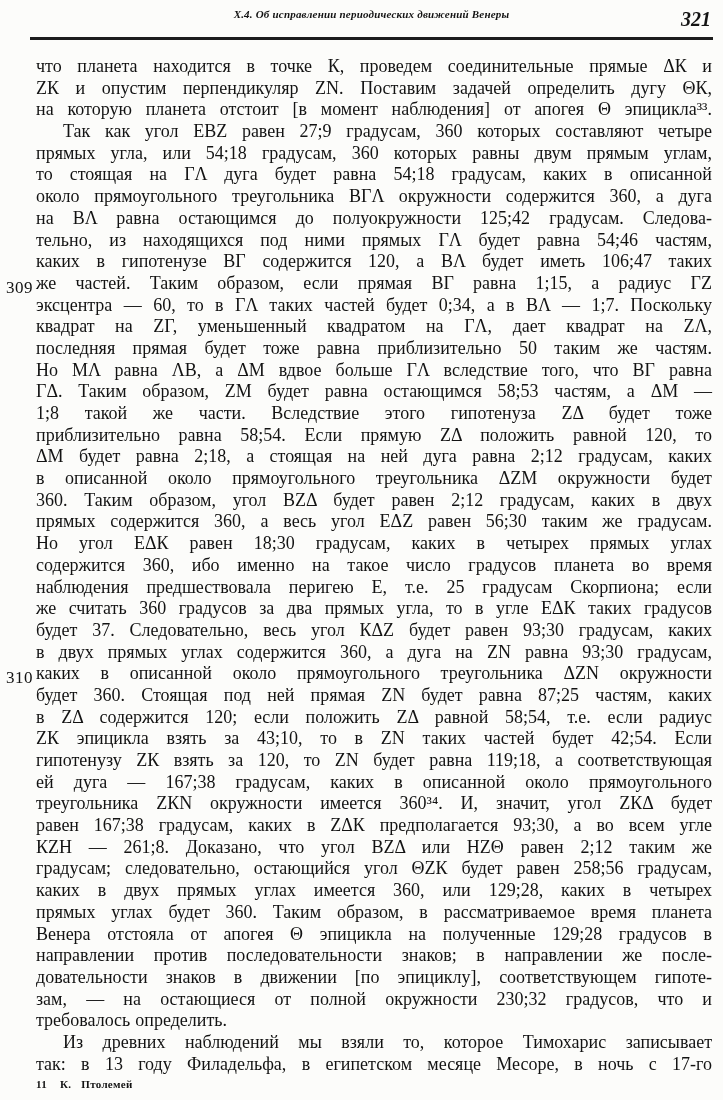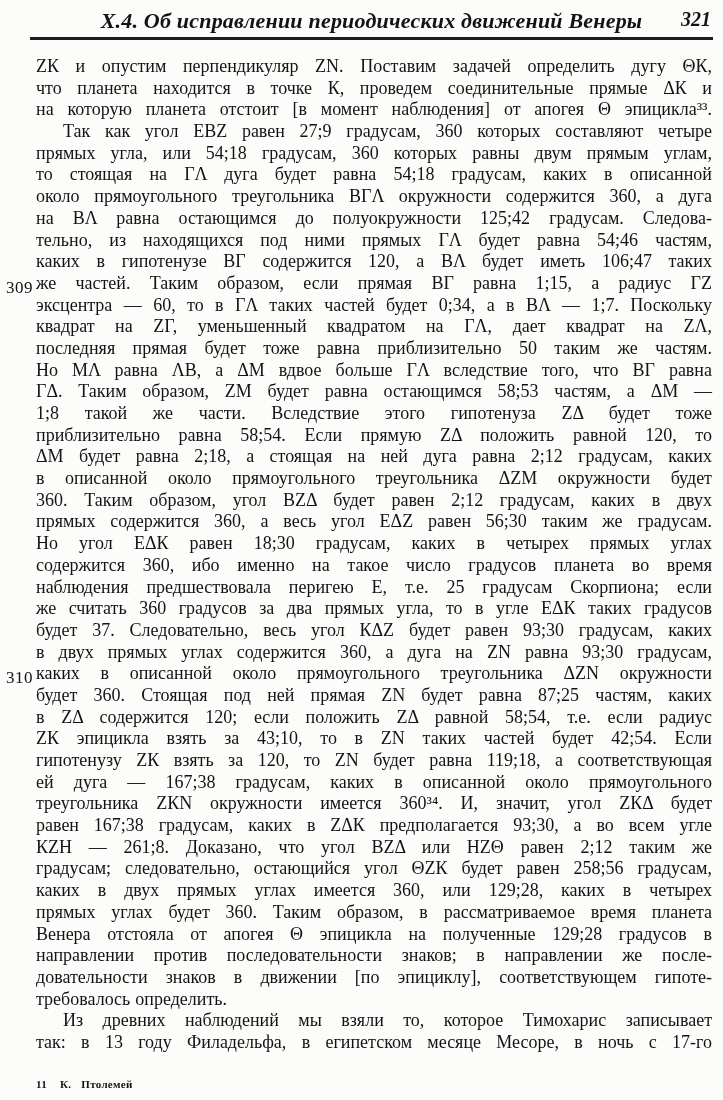--- a/index.html
+++ b/index.html
@@ -25,21 +25,21 @@
     height: 26px;
   }
   .running-title {
     position: absolute;
     left: 50%;
     transform: translateX(-50%);
     top: 2px;
     white-space: nowrap;
     font-style: italic;
     font-weight: 600;
-    font-size: 22px;
+    font-size: 11px;
     letter-spacing: 0.2px;
   }
   .page-number {
     position: absolute;
     right: 2px;
     top: 2px;
     font-style: italic;
     font-weight: 600;
     font-size: 20px;
   }
@@ -96,22 +96,22 @@
 <div class="page">
 
   <div class="header">
     <span class="running-title">Х.4. Об исправлении периодических движений Венеры</span>
     <span class="page-number">321</span>
   </div>
 
   <div class="header-rule"></div>
 
   <div class="text-block" id="text-block">
+      <div class="line">что планета находится в точке К, проведем соединительные прямые ΔК и</div>
       <div class="line">ZК и опустим перпендикуляр ZN. Поставим задачей определить дугу ΘК,</div>
-      <div class="line">что планета находится в точке К, проведем соединительные прямые ΔК и</div>
       <div class="line">на которую планета отстоит [в момент наблюдения] от апогея Θ эпицикла³³.</div>
       <div class="line indent">Так как угол ЕВZ равен 27;9 градусам, 360 которых составляют четыре</div>
       <div class="line">прямых угла, или 54;18 градусам, 360 которых равны двум прямым углам,</div>
       <div class="line">то стоящая на ГΛ дуга будет равна 54;18 градусам, каких в описанной</div>
       <div class="line">около прямоугольного треугольника ВГΛ окружности содержится 360, а дуга</div>
       <div class="line">на ВΛ равна остающимся до полуокружности 125;42 градусам. Следова-</div>
       <div class="line">тельно, из находящихся под ними прямых ГΛ будет равна 54;46 частям,</div>
       <div class="line">каких в гипотенузе ВГ содержится 120, а ВΛ будет иметь 106;47 таких</div>
       <div class="line">же частей. Таким образом, если прямая ВГ равна 1;15, а радиус ГZ<span class="margin-note">309</span></div>
       <div class="line">эксцентра — 60, то в ГΛ таких частей будет 0;34, а в ВΛ — 1;7. Поскольку</div>
@@ -139,20 +139,21 @@
       <div class="line">ей дуга — 167;38 градусам, каких в описанной около прямоугольного</div>
       <div class="line">треугольника ZКN окружности имеется 360³⁴. И, значит, угол ZКΔ будет</div>
       <div class="line">равен 167;38 градусам, каких в ZΔК предполагается 93;30, а во всем угле</div>
       <div class="line">КZН — 261;8. Доказано, что угол ВZΔ или НZΘ равен 2;12 таким же</div>
       <div class="line">градусам; следовательно, остающийся угол ΘZК будет равен 258;56 градусам,</div>
       <div class="line">каких в двух прямых углах имеется 360, или 129;28, каких в четырех</div>
       <div class="line">прямых углах будет 360. Таким образом, в рассматриваемое время планета</div>
       <div class="line">Венера отстояла от апогея Θ эпицикла на полученные 129;28 градусов в</div>
       <div class="line">направлении против последовательности знаков; в направлении же после-</div>
       <div class="line">довательности знаков в движении [по эпициклу], соответствующем гипоте-</div>
+      <div class="line">зам, — на остающиеся от полной окружности 230;32 градусов, что и</div>
       <div class="line para-end">требовалось определить.</div>
       <div class="line indent">Из древних наблюдений мы взяли то, которое Тимохарис записывает</div>
       <div class="line">так: в 13 году Филадельфа, в египетском месяце Месоре, в ночь с 17-го</div>
     </div>
 
   <div class="footer">
     <span class="sig-num">11</span><span class="sig-initial">К.</span><span class="sig-name">Птолемей</span>
   </div>
 
 </div>

